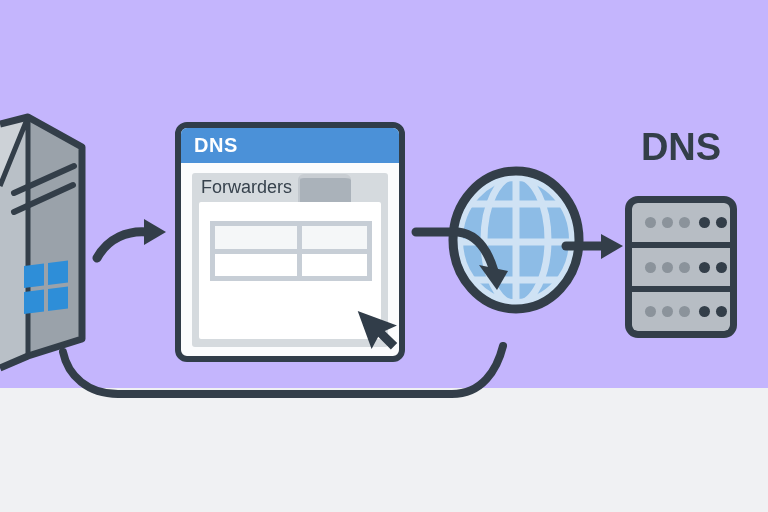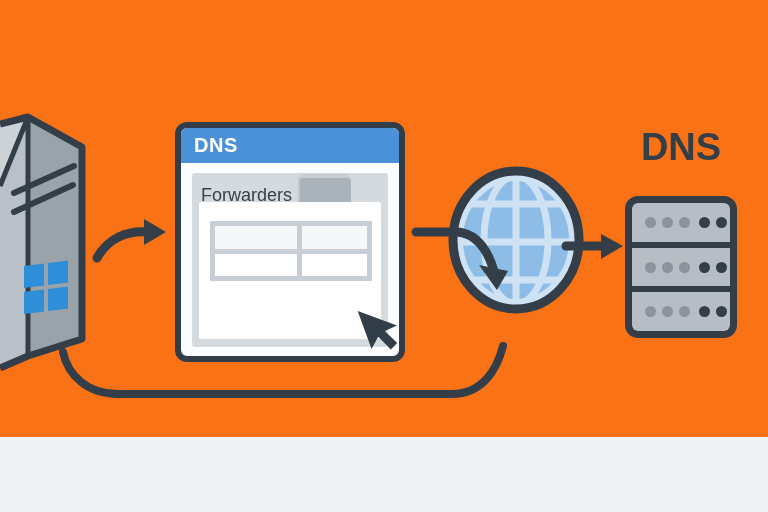--- a/index.html
+++ b/index.html
@@ -1,34 +1,34 @@
 <!DOCTYPE html>
 <html><head>
 <meta charset="utf-8">
 <style>
   * { margin:0; padding:0; box-sizing:border-box; }
   body { width:768px; height:512px; background:#f0f1f3; font-family:"Liberation Sans", sans-serif; overflow:hidden; }
-  .stage { position:relative; width:768px; height:437px; background:#f97316; }
+  .stage { position:relative; width:768px; height:388px; background:#c4b5fd; }
 
   svg.diagram-layer { position:absolute; left:0; top:0; width:768px; height:512px; }
 
   
   .window {
     position:absolute; left:175px; top:122px; width:230px; height:240px;
     background:#fbfcfd; border:6px solid #313d49; border-radius:12px; overflow:hidden; z-index:3;
   }
   .titlebar {
     height:35px; background:#4b91d8; color:#ffffff; font-weight:bold; font-size:20px;
     display:flex; align-items:center; padding:0 13px; letter-spacing:0.5px;
   }
   .tabgroup {
     position:absolute; left:11px; top:45px; width:196px; height:174px;
     background:#d5dade; border-radius:3px;
   }
-  .tab-label { position:absolute; left:9px; top:4px; font-size:18px; color:#37424d;margin-top:8px; }
+  .tab-label { position:absolute; left:9px; top:4px; font-size:18px; color:#37424d; }
   .tab-shape {
     position:absolute; left:106px; top:1px; width:53px; height:28px;
     background:#aab2ba; border-top:4px solid #c8cdd2; border-left:2px solid #c1c7cd;
     border-radius:6px 6px 0 0;
   }
   .panel {
     position:absolute; left:7px; top:29px; width:182px; height:137px;
     background:#ffffff; border-radius:2px;
   }
   .fwd-table {

